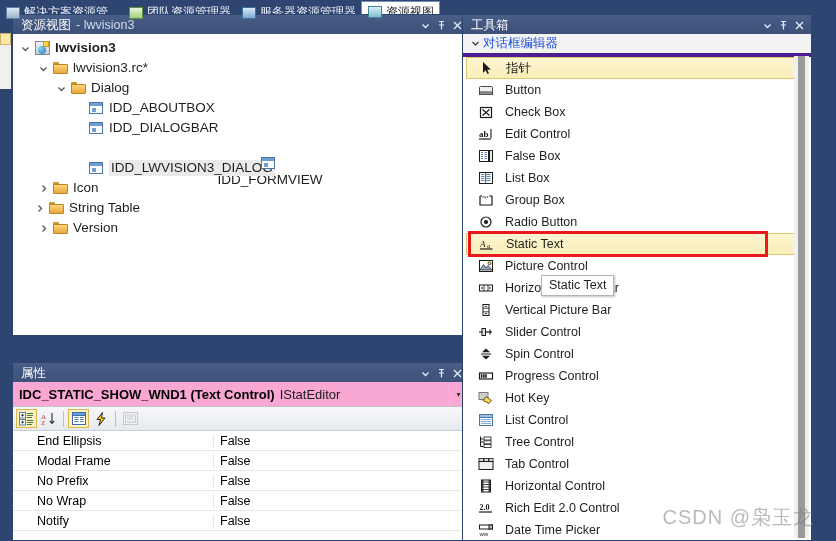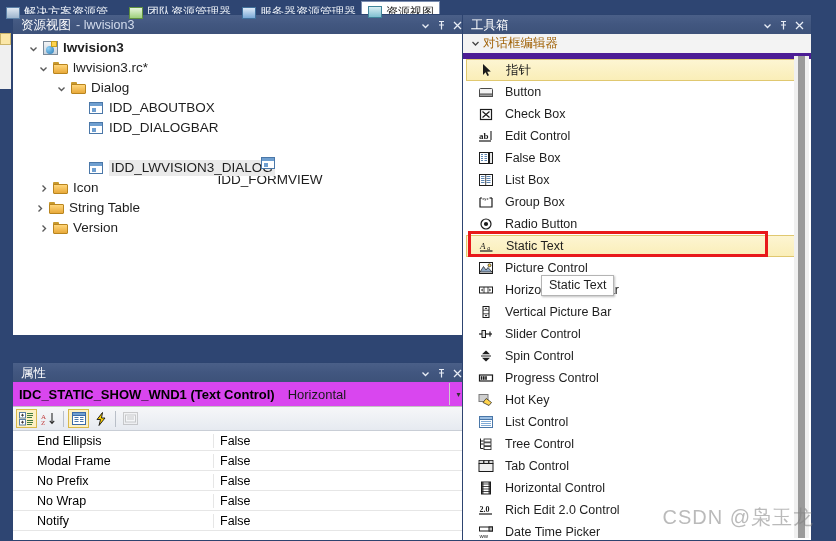--- a/index.html
+++ b/index.html
@@ -86,21 +86,21 @@
   
   #props{left:12px;top:362px;width:458px;height:179px;}
   #props .body{
     position:absolute;left:0;top:20px;right:0;bottom:0;
     background:#ffffff;border:1px solid #2d4470;border-top:none;
     overflow:hidden;
   }
   .prop-head{
     height:24px;display:flex;align-items:center;
     border-bottom:1px solid #c3c3c3;padding:0 2px 0 6px;
-    background:#d946ef;font-size:13px;color:#000;white-space:nowrap;gap:8px;
+    background:#f9a8d4;font-size:13px;color:#000;white-space:nowrap;
   }
   .prop-head .name{font-weight:bold;}
   .prop-head .type{margin-left:5px;color:#1a1a1a;}
   .prop-head .spacer{flex:1;}
   .prop-head .drop{
     width:17px;height:22px;border-left:1px solid #cdcdcd;display:flex;align-items:center;justify-content:center;
     color:#333;font-size:8px;
   }
   .prop-toolbar{
     height:23px;display:flex;align-items:center;gap:1px;padding:0 3px;
@@ -115,22 +115,22 @@
   .gval{flex:1;padding-left:6px;border-left:1px solid #e6e6e6;}
 
   
   #toolbox{left:462px;top:14px;width:350px;height:527px;}
   #toolbox .body{
     position:absolute;left:0;top:20px;right:0;bottom:0;
     background:#ffffff;border:1px solid #2d4470;border-top:none;overflow:hidden;
   }
   .tbx-group{
     height:19px;display:flex;align-items:center;
-    background:#f3f3f3;border-bottom:6px solid #4c1d95;
-    font-size:12.5px;color:#a16207;padding-left:4px;white-space:nowrap;
+    background:#f3f3f3;border-bottom:4px solid #4c1d95;
+    font-size:12.5px;color:#1d4ed8;padding-left:4px;white-space:nowrap;
   }
   .tbx-group .chev{width:18px;}
   .tbx-item{
     height:22px;display:flex;align-items:center;
     font-size:12.5px;color:#1e1e1e;padding-left:8px;white-space:nowrap;box-sizing:border-box;
   }
   .tbx-item.sel{
     background:linear-gradient(to bottom,#fdf5d2,#faeeb8);
     border:1px solid #e0c870;margin:0 3px;height:22px;padding-left:5px;
   }
@@ -190,21 +190,21 @@
           </svg>
       </span>
       <span class="pnl-btn">
         <svg width="11" height="11" viewBox="0 0 11 11">
             <path d="M2 2 L9 9 M9 2 L2 9" stroke="#e8edf6" stroke-width="1.3" fill="none"></path>
           </svg>
       </span>
     </div>
     <div class="body">
       <div class="tree" id="tree-container">
-          <div class="trow" style="padding-left: 4px; margin-left: 8px;">
+          <div class="trow" style="padding-left: 4px;">
             <span class="chev">
               <svg width="9" height="9" viewBox="0 0 9 9">
                 <path d="M1.5 3.5 L4.5 6.5 L7.5 3.5" stroke="#5a5a5a" stroke-width="1.4" fill="none"></path>
               </svg>
             </span>
             <span class="ticon">
               <span class="projicon">
                 <span class="g"></span>
                 <span class="y"></span>
               </span>
@@ -356,21 +356,21 @@
       </span>
       <span class="pnl-btn">
         <svg width="11" height="11" viewBox="0 0 11 11">
             <path d="M2 2 L9 9 M9 2 L2 9" stroke="#e8edf6" stroke-width="1.3" fill="none"></path>
           </svg>
       </span>
     </div>
     <div class="body">
       <div class="prop-head">
         <span class="name">IDC_STATIC_SHOW_WND1 (Text Control)</span>
-        <span class="type">Horizontal</span>
+        <span class="type">IStatEditor</span>
         <span class="spacer"></span>
         <span class="drop">▾</span>
       </div>
       <div class="prop-toolbar">
         <span class="tb-btn" style="background:#fdf0c2;border:1px solid #d8b84a;">
           <svg width="15" height="14" viewBox="0 0 15 14">
             <rect x="0.5" y="0.5" width="6" height="5.5" fill="#fff" stroke="#5b7fa6"></rect>
               <path d="M2 3.2h3M3.5 1.8v2.8" stroke="#333" stroke-width="0.9"></path>
             <rect x="0.5" y="7.5" width="6" height="5.5" fill="#fff" stroke="#5b7fa6"></rect>
               <path d="M2 10.2h3M3.5 8.8v2.8" stroke="#333" stroke-width="0.9"></path>

